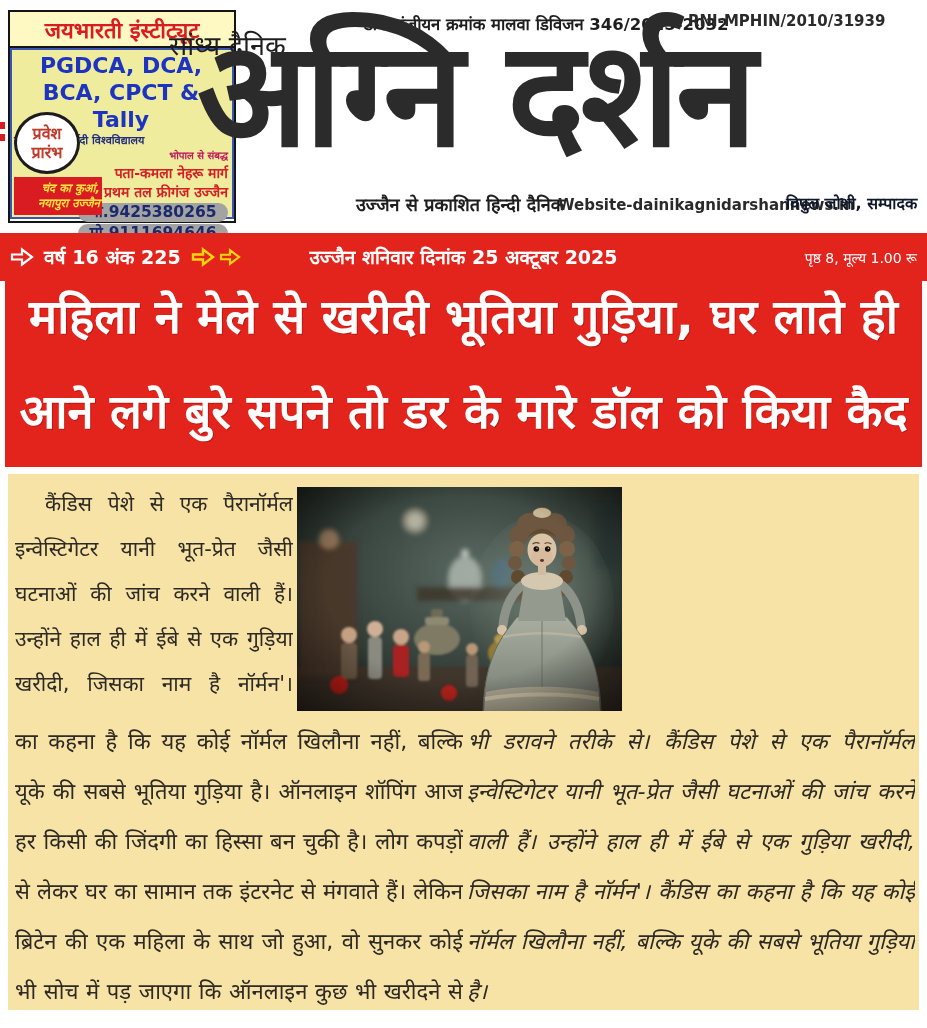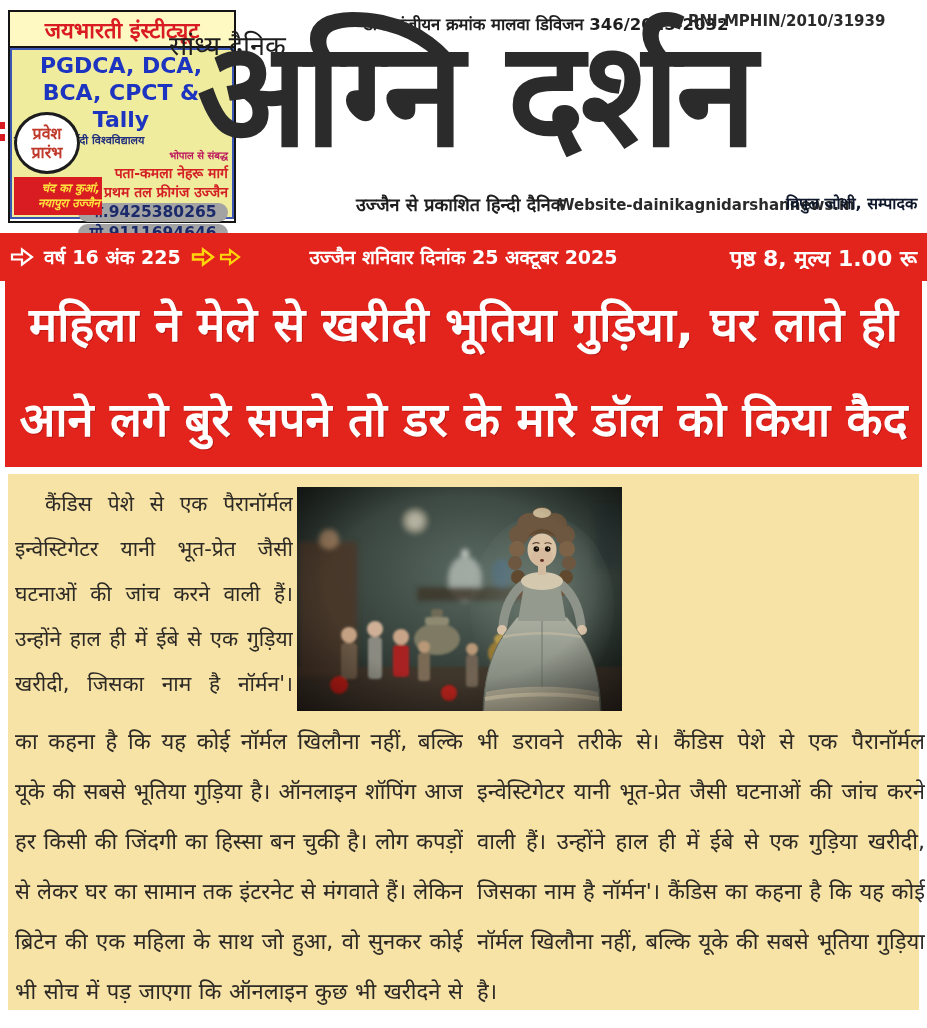--- a/index.html
+++ b/index.html
@@ -62,45 +62,45 @@
   .date-bar {
     position:absolute; left:0; top:233px; width:927px; height:48px;
     background:#e2241d; color:#fff; display:flex; align-items:center;
     padding:0 10px;
   }
   .date-bar .issue { font-size:19px; font-weight:bold; margin:0 10px; white-space:nowrap; }
   .date-bar .date-center {
     position:absolute; left:0; right:0; text-align:center;
     font-size:19px; font-weight:bold; pointer-events:none;
   }
-  .date-bar .price { margin-left:auto; font-size:22px; font-weight:bold; white-space:nowrap; }
+  .date-bar .price { margin-left:auto; font-size:14px; font-weight:normal; white-space:nowrap; }
   .arrow-svg { display:block; }
   
   .headline-box {
     position:absolute; left:5px; top:269px; width:917px; height:198px;
     background:#e2241d; display:flex; flex-direction:column;
-    align-items:center; justify-content:flex-end;
+    align-items:center; justify-content:flex-start;
   }
   .headline-line {
     color:#fff; font-weight:bold; font-size:47px; line-height:95px;
     white-space:nowrap; text-shadow:1px 1px 0 rgba(120,0,0,.35);
   }
   
   .body-section {
     position:absolute; left:8px; top:474px; width:911px; height:536px;
     background:#f7e3a6;
   }
   .article-col {
     position:absolute; color:#2d2a25; text-align:justify;
     font-size:21px; line-height:45px;
   }
   .col-left-top  { left:7px;  top:8px;  width:278px; height:232px; text-indent:30px; overflow:hidden; }
   .col-right-top { left:621px; top:8px; width:286px; height:232px; overflow:hidden; }
   .col-left-bottom  { left:7px;   top:243px; width:448px; font-size:22px; line-height:50px; overflow:hidden; height:290px; }
-  .col-right-bottom { left:469px; top:243px; width:448px; font-size:22px; line-height:50px; overflow:hidden; height:290px; }
+  .col-right-bottom { left:459px; top:243px; width:448px; font-size:22px; line-height:50px; overflow:hidden; height:290px;font-style:italic; }
   .article-photo {
     position:absolute; left:289px; top:13px; width:325px; height:224px;
     overflow:hidden; background:#222;
   }
 </style>
 </head>
 <body>
 
 <div class="page">
 

